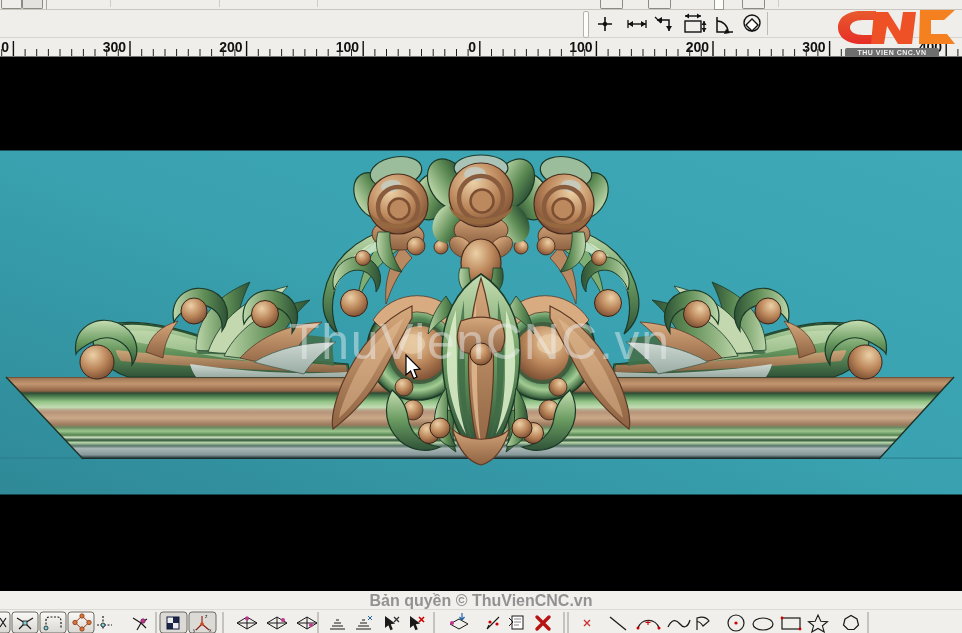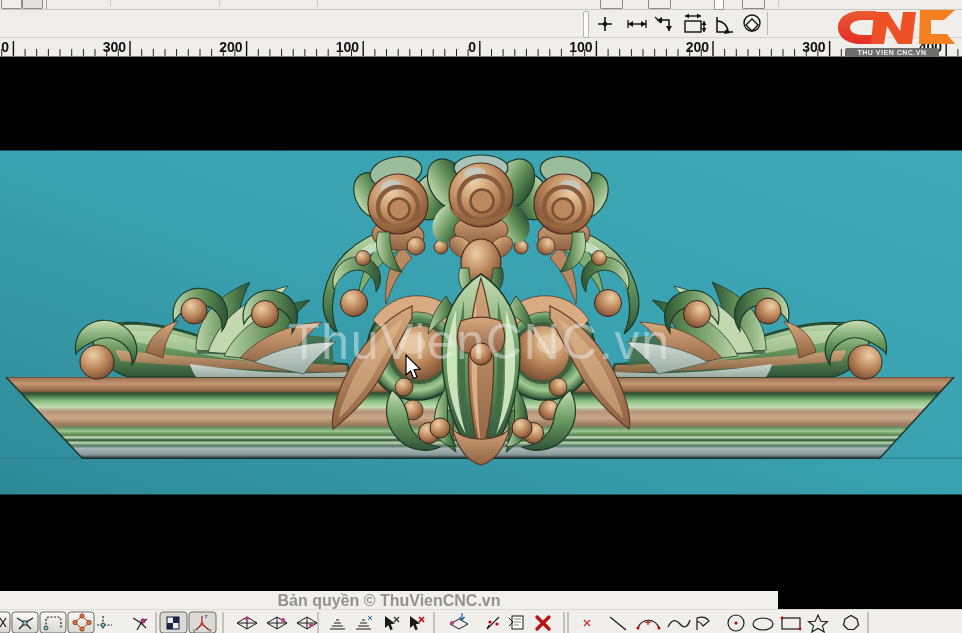--- a/index.html
+++ b/index.html
@@ -2,21 +2,21 @@
 <html><head>
 <meta charset="utf-8">
 <style>
   html,body{margin:0;padding:0;width:962px;height:633px;overflow:hidden;background:#000;}
   body{font-family:"Liberation Sans", sans-serif;position:relative;}
   .abs{position:absolute;}
   #top1{left:0;top:0;width:962px;height:9px;background:#efeeea;border-bottom:1px solid #c9c6c0;}
   #top2{left:0;top:10px;width:962px;height:27px;background:#efeeea;border-bottom:1px solid #d6d3cd;}
   #ruler{left:0;top:38px;width:962px;height:19px;background:#efeeea;}
   #vp{left:0;top:57px;width:962px;height:534px;}
-  #btext{left:0;top:591px;width:778px;height:18px;background:#f1f0ec;color:#929292;font-weight:bold;font-size:16px;text-align:center;line-height:19px;}
+  #btext{left:0;top:591px;width:962px;height:18px;background:#f1f0ec;color:#929292;font-weight:bold;font-size:16px;text-align:center;line-height:19px;}
   #bbar{left:0;top:609px;width:962px;height:24px;background:#f0efeb;border-top:1px solid #dcdad4;}
   .btnfrag{position:absolute;top:0;height:8px;background:#efeeea;border:1px solid #8d8a84;border-top:none;border-radius:0 0 2px 2px;}
 </style>
 </head>
 <body>
 <div id="top1" class="abs">
   <div class="btnfrag" style="left:1px;width:19px;"></div>
   <div class="btnfrag" style="left:22px;width:19px;background:#e4e2de;"></div>
   <div class="abs" style="left:46px;top:0;width:1px;height:9px;background:#a7a49e;"></div>
   <div class="abs" style="left:110px;top:0;width:1px;height:7px;background:#cfccc6;"></div>

